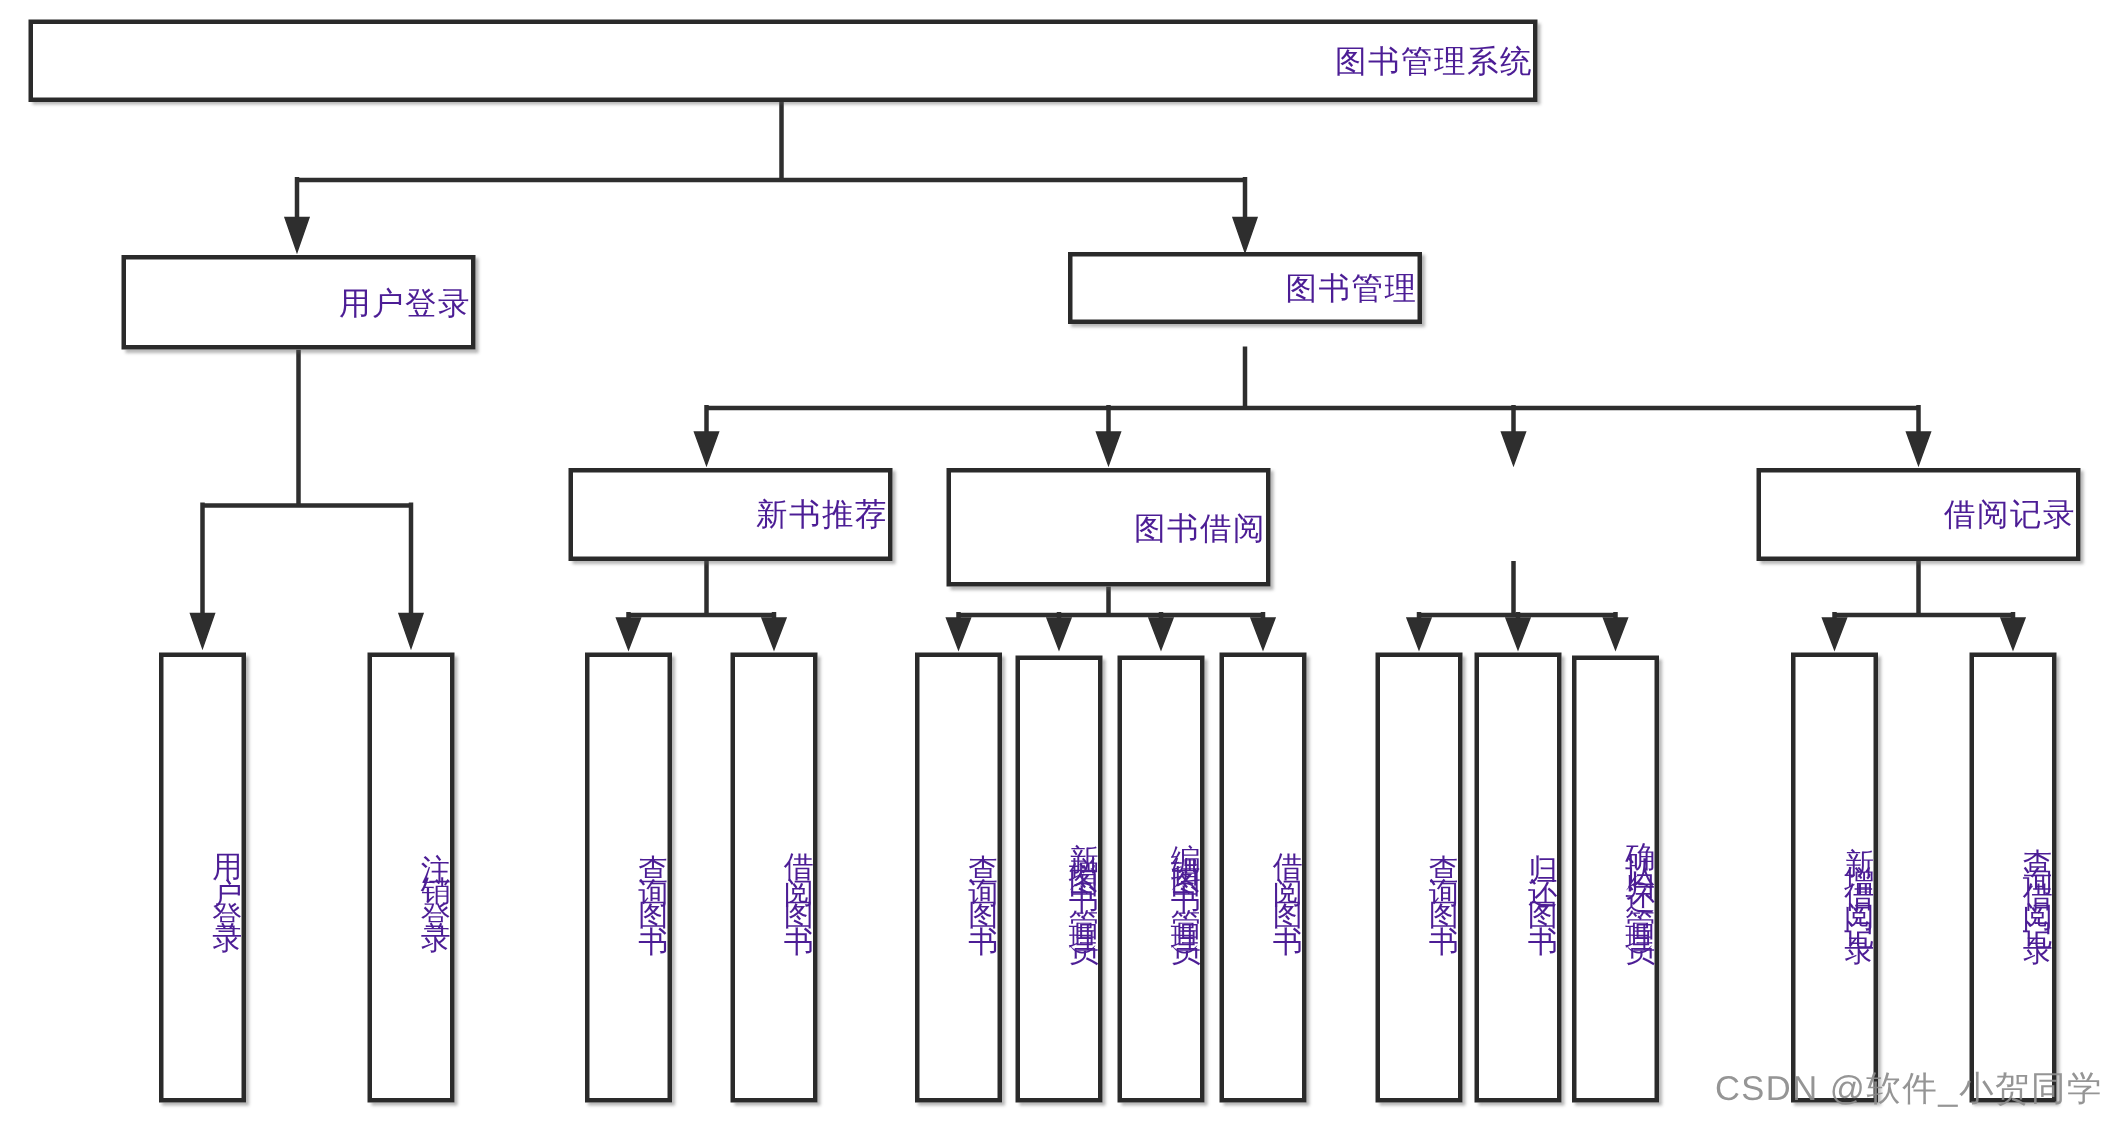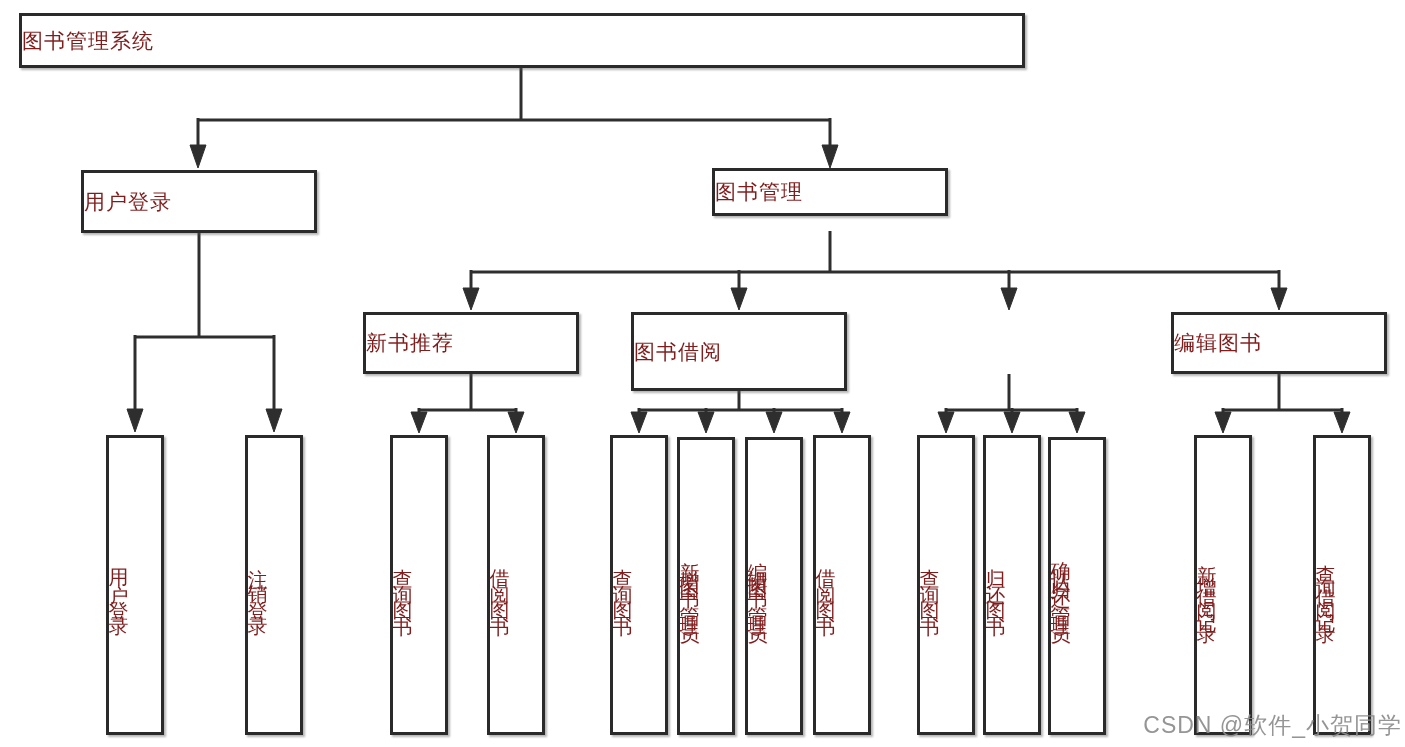--- a/index.html
+++ b/index.html
@@ -30,22 +30,22 @@
     stroke: #2e2e2e;
     stroke-width: 1;
   }
   .box {
     position: absolute;
     box-sizing: border-box;
     border: 3px solid #2a2a2a;
     background: #ffffff;
     display: flex;
     align-items: center;
-    justify-content: flex-start;
-    color: #7f1d1d;
+    justify-content: flex-end;
+    color: #4c1d95;
     box-shadow: 2px 2px 2px rgba(90,90,90,0.45);
   }
   .hbox { font-size: 21px; letter-spacing: 1px; }
   .vbox span {
     writing-mode: vertical-rl;
     font-size: 20px;
     letter-spacing: 16px;
     line-height: 1;
   }
   .vbox span.v6 { letter-spacing: 12px; }
@@ -152,28 +152,28 @@
     <span>图书管理</span>
   </div>
 
   <div class="box vbox" style="left:106px;top:435px;width:58px;height:300px">
     <span>用户登录</span>
   </div>
   <div class="box vbox" style="left:245px;top:435px;width:58px;height:300px">
     <span>注销登录</span>
   </div>
 
-  <div class="box hbox" style="left:363px;top:312px;width:216px;height:62px">
+  <div class="box hbox" style="left:379px;top:312px;width:216px;height:62px">
     <span>新书推荐</span>
   </div>
   <div class="box hbox" style="left:631px;top:312px;width:216px;height:79px">
     <span>图书借阅</span>
   </div>
   <div class="box hbox" style="left:1171px;top:312px;width:216px;height:62px">
-    <span>编辑图书</span>
+    <span>借阅记录</span>
   </div>
 
   <div class="box vbox" style="left:390px;top:435px;width:58px;height:300px">
     <span>查询图书</span>
   </div>
   <div class="box vbox" style="left:487px;top:435px;width:58px;height:300px">
     <span>借阅图书</span>
   </div>
 
   <div class="box vbox" style="left:610px;top:435px;width:58px;height:300px">

